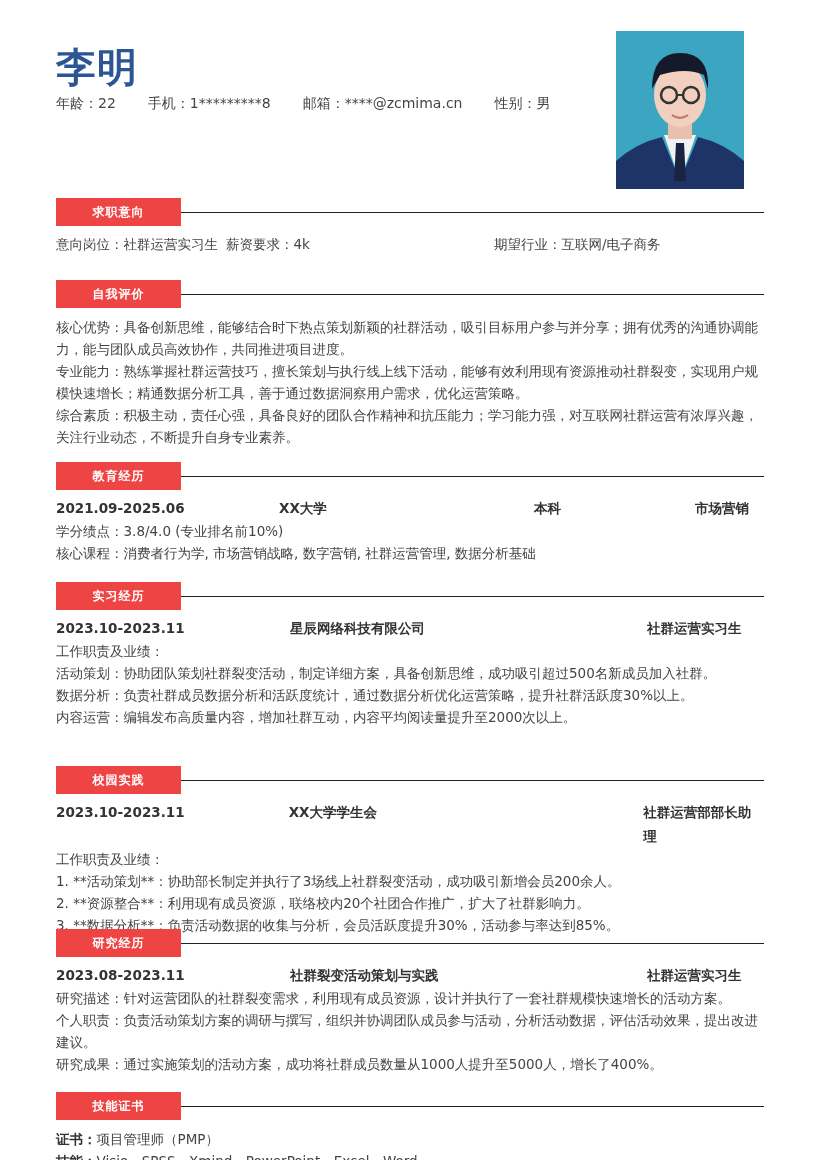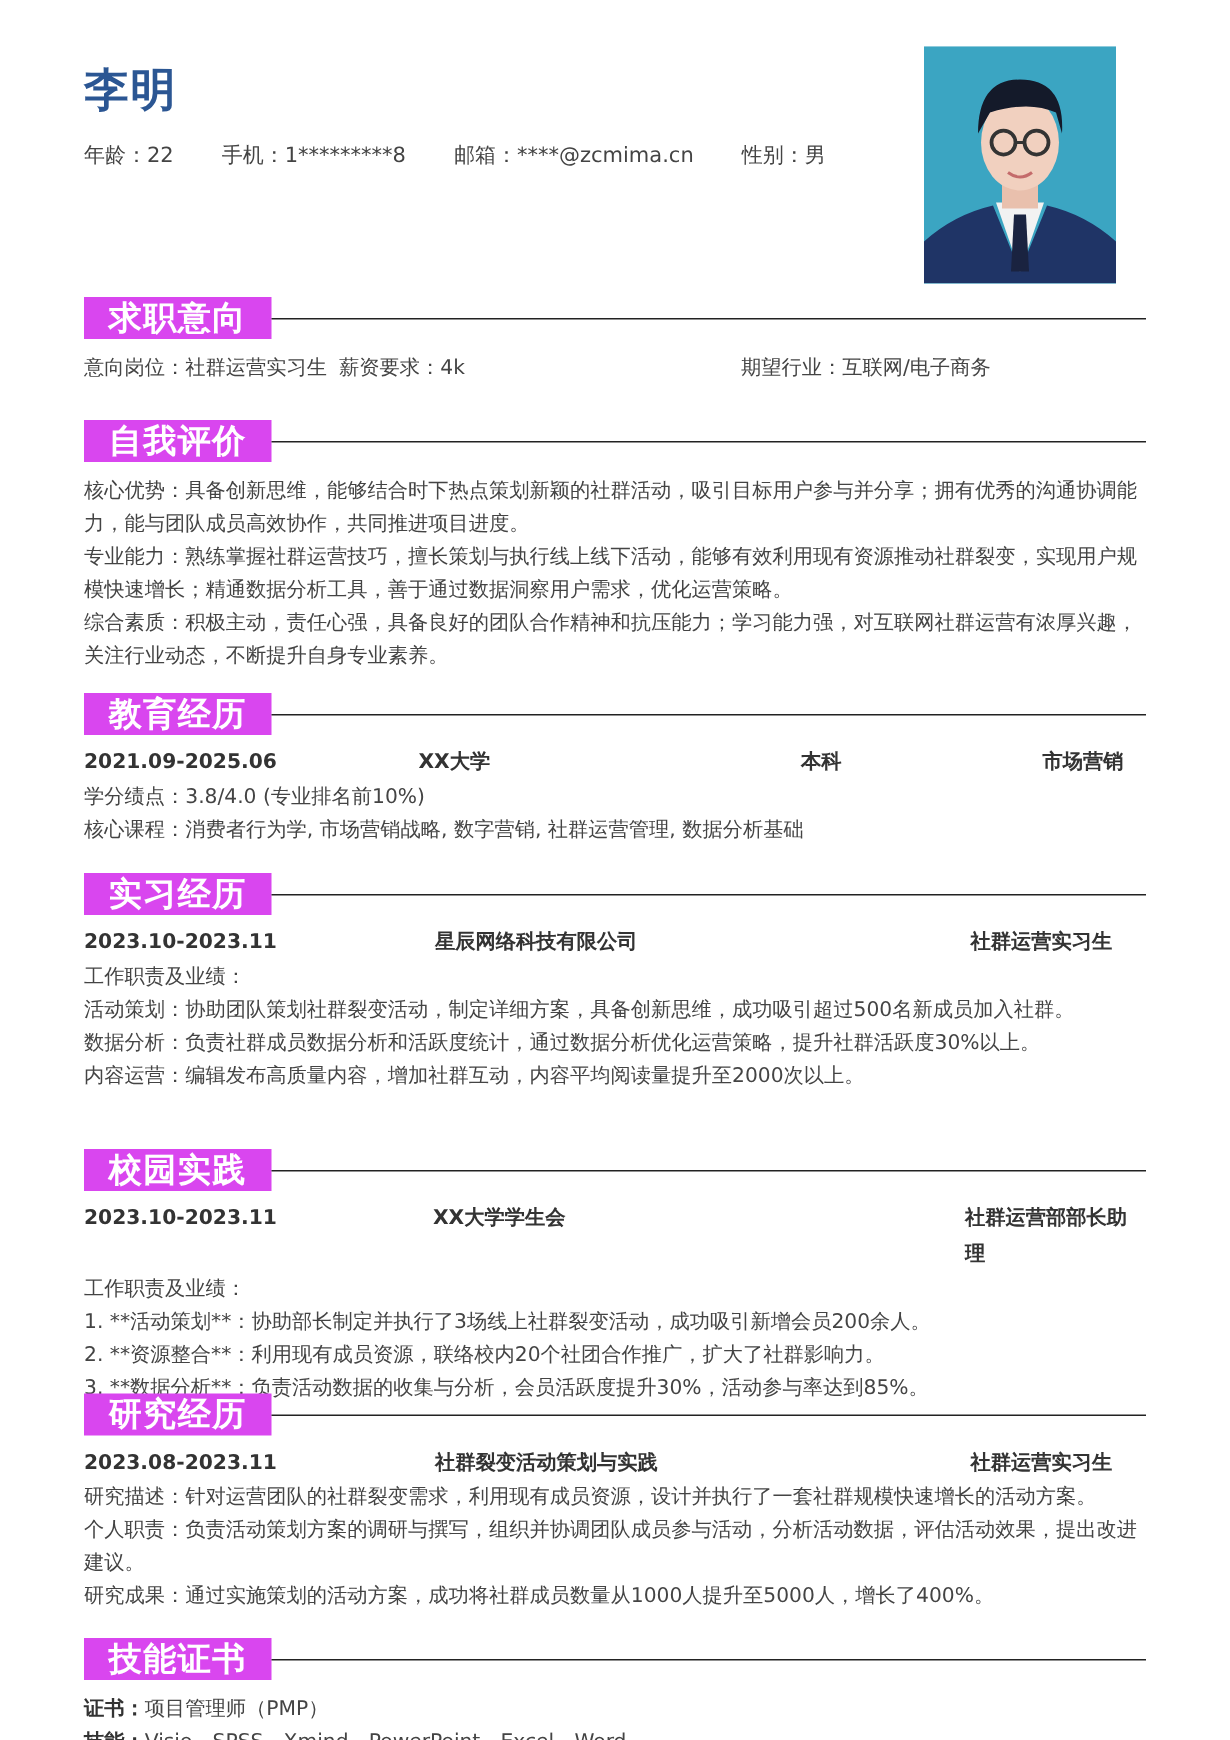--- a/index.html
+++ b/index.html
@@ -1,24 +1,24 @@
 <!DOCTYPE html>
 <html><head>
 <meta charset="utf-8">
 <style>
   * { margin: 0; padding: 0; box-sizing: border-box; }
   html, body { width: 820px; height: 1160px; background: #ffffff; overflow: hidden; }
   body { font-family: "DejaVu Sans", "Liberation Sans", sans-serif; color: #333333; position: relative; }
-  .name { position: absolute; left: 56px; top: 40px; font-size: 30px; font-weight: bold; color: #2b5693; letter-spacing: 1px; }
+  .name { position: absolute; left: 56px; top: 40px; font-size: 40px; font-weight: bold; color: #2b5693; letter-spacing: 1px; }
   .basic { position: absolute; left: 56px; top: 95px; font-size: 14px; color: #444; display: flex; }
   .basic span { margin-right: 32px; white-space: nowrap; text-align: right; }
   .photo { position: absolute; left: 616px; top: 31px; width: 128px; height: 158px; background: #3aa3bf; overflow: hidden; }
   .section { position: absolute; left: 56px; width: 708px; }
   .sec-head { position: relative; height: 28px; }
-  .sec-title { position: absolute; left: 0; top: 0; width: 125px; height: 28px; background: #d946ef; color: #fff; font-size: 22px; font-weight: bold; display: flex; align-items: center; justify-content: center; letter-spacing: 1px; }
+  .sec-title { position: absolute; left: 0; top: 0; width: 125px; height: 28px; background: #ef4444; color: #fff; font-size: 12px; font-weight: bold; display: flex; align-items: center; justify-content: center; letter-spacing: 1px; }
   .sec-line { position: absolute; left: 125px; right: 0; top: 14px; border-top: 1px solid #222; }
   .txt { font-size: 13.5px; line-height: 22px; color: #444; }
   .row { display: flex; font-size: 13.5px; font-weight: bold; color: #333; line-height: 24px; margin-top: 4px; gap: 25px; }
   .c1 { width: 198px; } .c2 { width: 198px; } .c3 { width: 136px; margin-left: 32px; } .c2w { width: 332px; margin-left: 11px; }
   .intent { display: flex; font-size: 13.5px; color: #444; margin-top: 10px; }
   b.k { font-weight: bold; color: #333; }
 </style>
 </head>
 <body>
 

